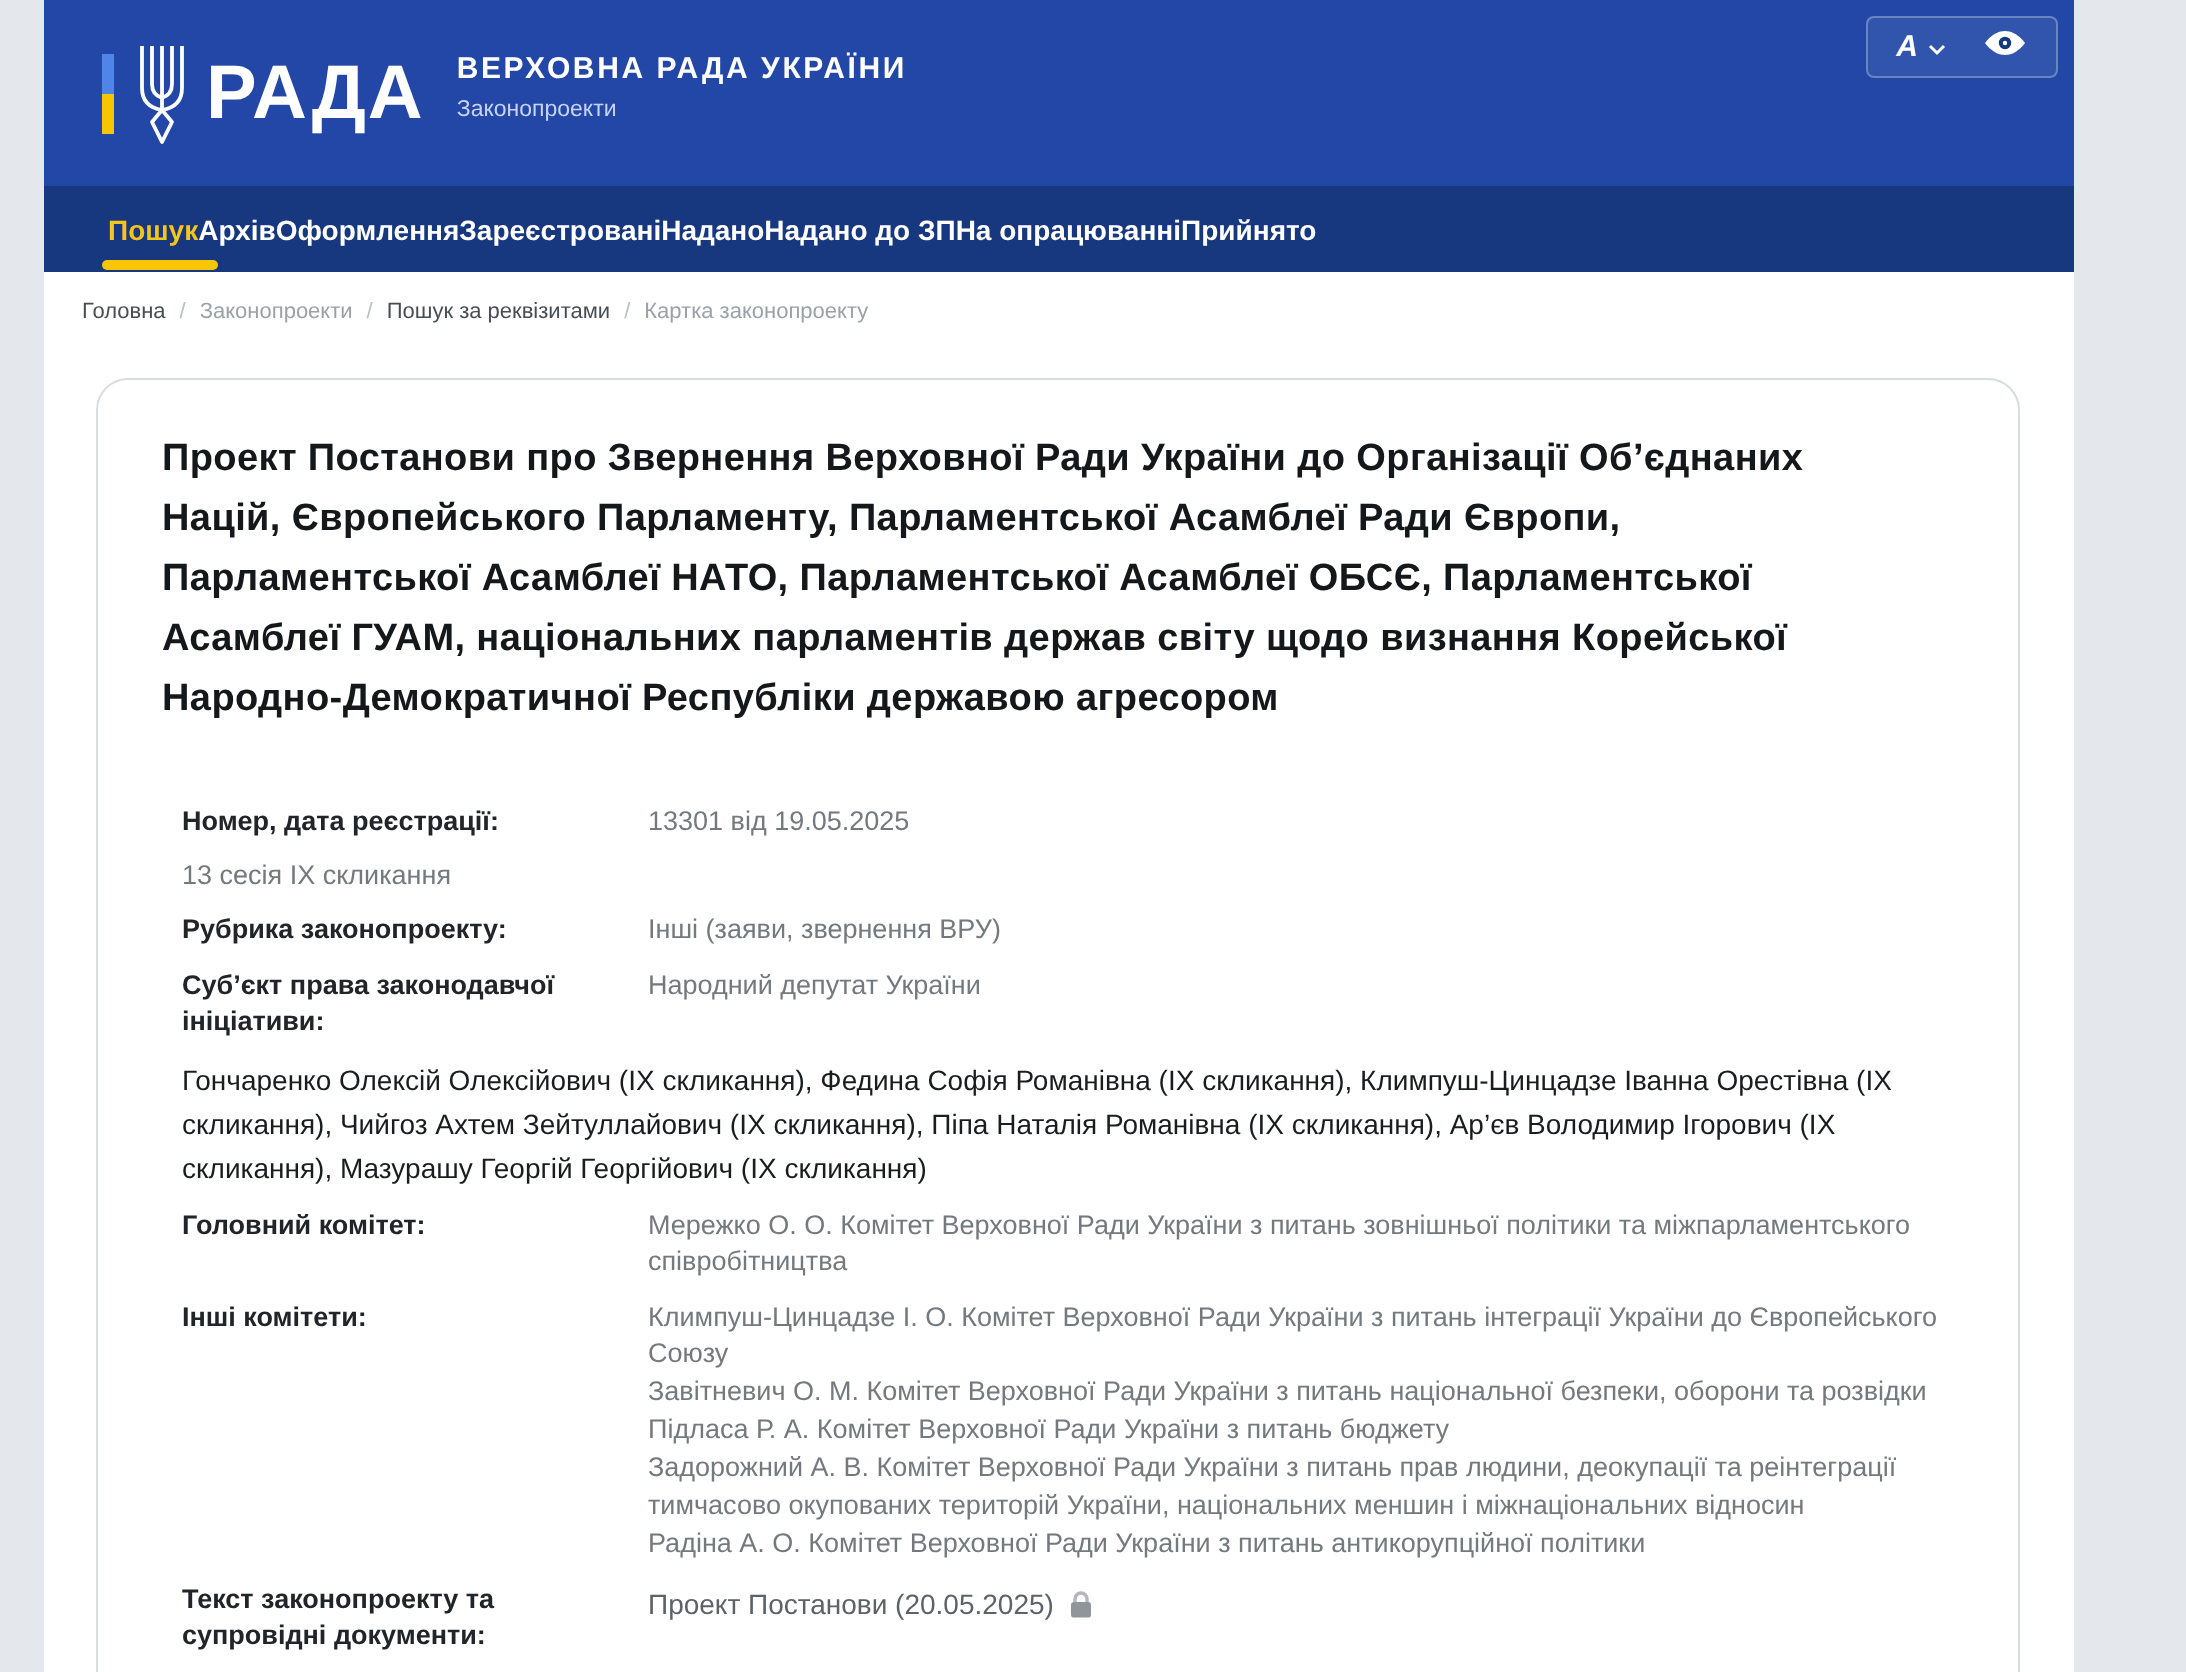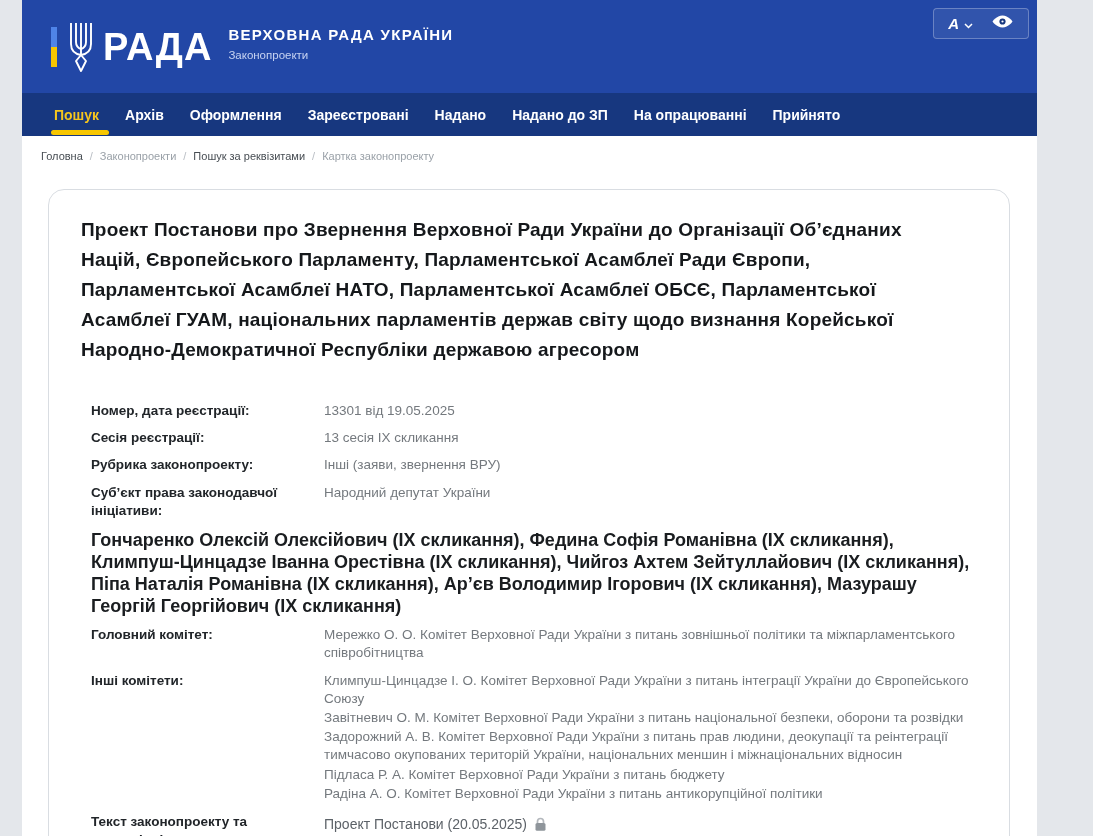--- a/index.html
+++ b/index.html
@@ -54,21 +54,20 @@
     display: flex; align-items: center; gap: 5px; cursor: pointer;
     color: #fff; font-weight: 700; font-size: 15px; font-style: italic;
   }
   .contrast-button { display: flex; align-items: center; cursor: pointer; }
 
   
   .main-nav {
     height: 43px;
     background: #17377f;
     display: flex; align-items: center;
-    gap: 26px;
     padding-left: 32px;
   }
   .nav-item {
     color: #fff; font-size: 14px; font-weight: 700;
     cursor: pointer; position: relative; white-space: nowrap;
   }
   .nav-item.active { color: #f5c51d; }
   .nav-item.active::after {
     content: "";
     position: absolute; left: -3px; right: -10px; bottom: -12px;
@@ -110,21 +109,21 @@
     flex: 0 0 233px;
     padding-right: 24px;
     font-size: 13.5px; font-weight: 700;
     color: #212529; line-height: 1.35;
   }
   .detail-value {
     flex: 1;
     font-size: 13.5px; color: #74797e; line-height: 1.35;
   }
   .detail-value.initiators {
-    font-size: 18px; font-weight: 700; color: #1a1d20; line-height: 22px;
+    font-size: 14px; font-weight: 400; color: #1a1d20; line-height: 22px;
   }
   .committee-line { margin: 0 0 1px 0; }
   .doc-row { display: flex; align-items: center; gap: 7px; height: 23px; }
   .doc-link {
     font-size: 14px; color: #5c6268; text-decoration: none; cursor: pointer;
   }
   .lock-icon { display: flex; align-items: center; }
 </style>
 </head>
 <body>
@@ -195,21 +194,20 @@
 
   <section class="card">
     <h1 class="bill-title">Проект Постанови про Звернення Верховної Ради України до Організації Об’єднаних Націй, Європейського Парламенту, Парламентської Асамблеї Ради Європи, Парламентської Асамблеї НАТО, Парламентської Асамблеї ОБСЄ, Парламентської Асамблеї ГУАМ, національних парламентів держав світу щодо визнання Корейської Народно-Демократичної Республіки державою агресором</h1>
 
     <div class="detail-row">
       <div class="detail-label">Номер, дата реєстрації:</div>
       <div class="detail-value">13301 від 19.05.2025</div>
     </div>
 
     <div class="detail-row">
-      <div class="detail-label">Сесія реєстрації:</div>
       <div class="detail-value">13 сесія IX скликання</div>
     </div>
 
     <div class="detail-row">
       <div class="detail-label">Рубрика законопроекту:</div>
       <div class="detail-value">Інші (заяви, звернення ВРУ)</div>
     </div>
 
     <div class="detail-row">
       <div class="detail-label">Суб’єкт права законодавчої ініціативи:</div>
@@ -223,22 +221,22 @@
     <div class="detail-row">
       <div class="detail-label">Головний комітет:</div>
       <div class="detail-value">Мережко О. О. Комітет Верховної Ради України з питань зовнішньої політики та міжпарламентського співробітництва</div>
     </div>
 
     <div class="detail-row">
       <div class="detail-label">Інші комітети:</div>
       <div class="detail-value">
         <div class="committee-line">Климпуш-Цинцадзе І. О. Комітет Верховної Ради України з питань інтеграції України до Європейського Союзу</div>
         <div class="committee-line">Завітневич О. М. Комітет Верховної Ради України з питань національної безпеки, оборони та розвідки</div>
+        <div class="committee-line">Підласа Р. А. Комітет Верховної Ради України з питань бюджету</div>
         <div class="committee-line">Задорожний А. В. Комітет Верховної Ради України з питань прав людини, деокупації та реінтеграції тимчасово окупованих територій України, національних меншин і міжнаціональних відносин</div>
-        <div class="committee-line">Підласа Р. А. Комітет Верховної Ради України з питань бюджету</div>
         <div class="committee-line">Радіна А. О. Комітет Верховної Ради України з питань антикорупційної політики</div>
       </div>
     </div>
 
     <div class="detail-row">
       <div class="detail-label">Текст законопроекту та супровідні документи:</div>
       <div class="detail-value">
         <div class="doc-row">
           <a class="doc-link">Проект Постанови (20.05.2025)</a>
           <span class="lock-icon">

